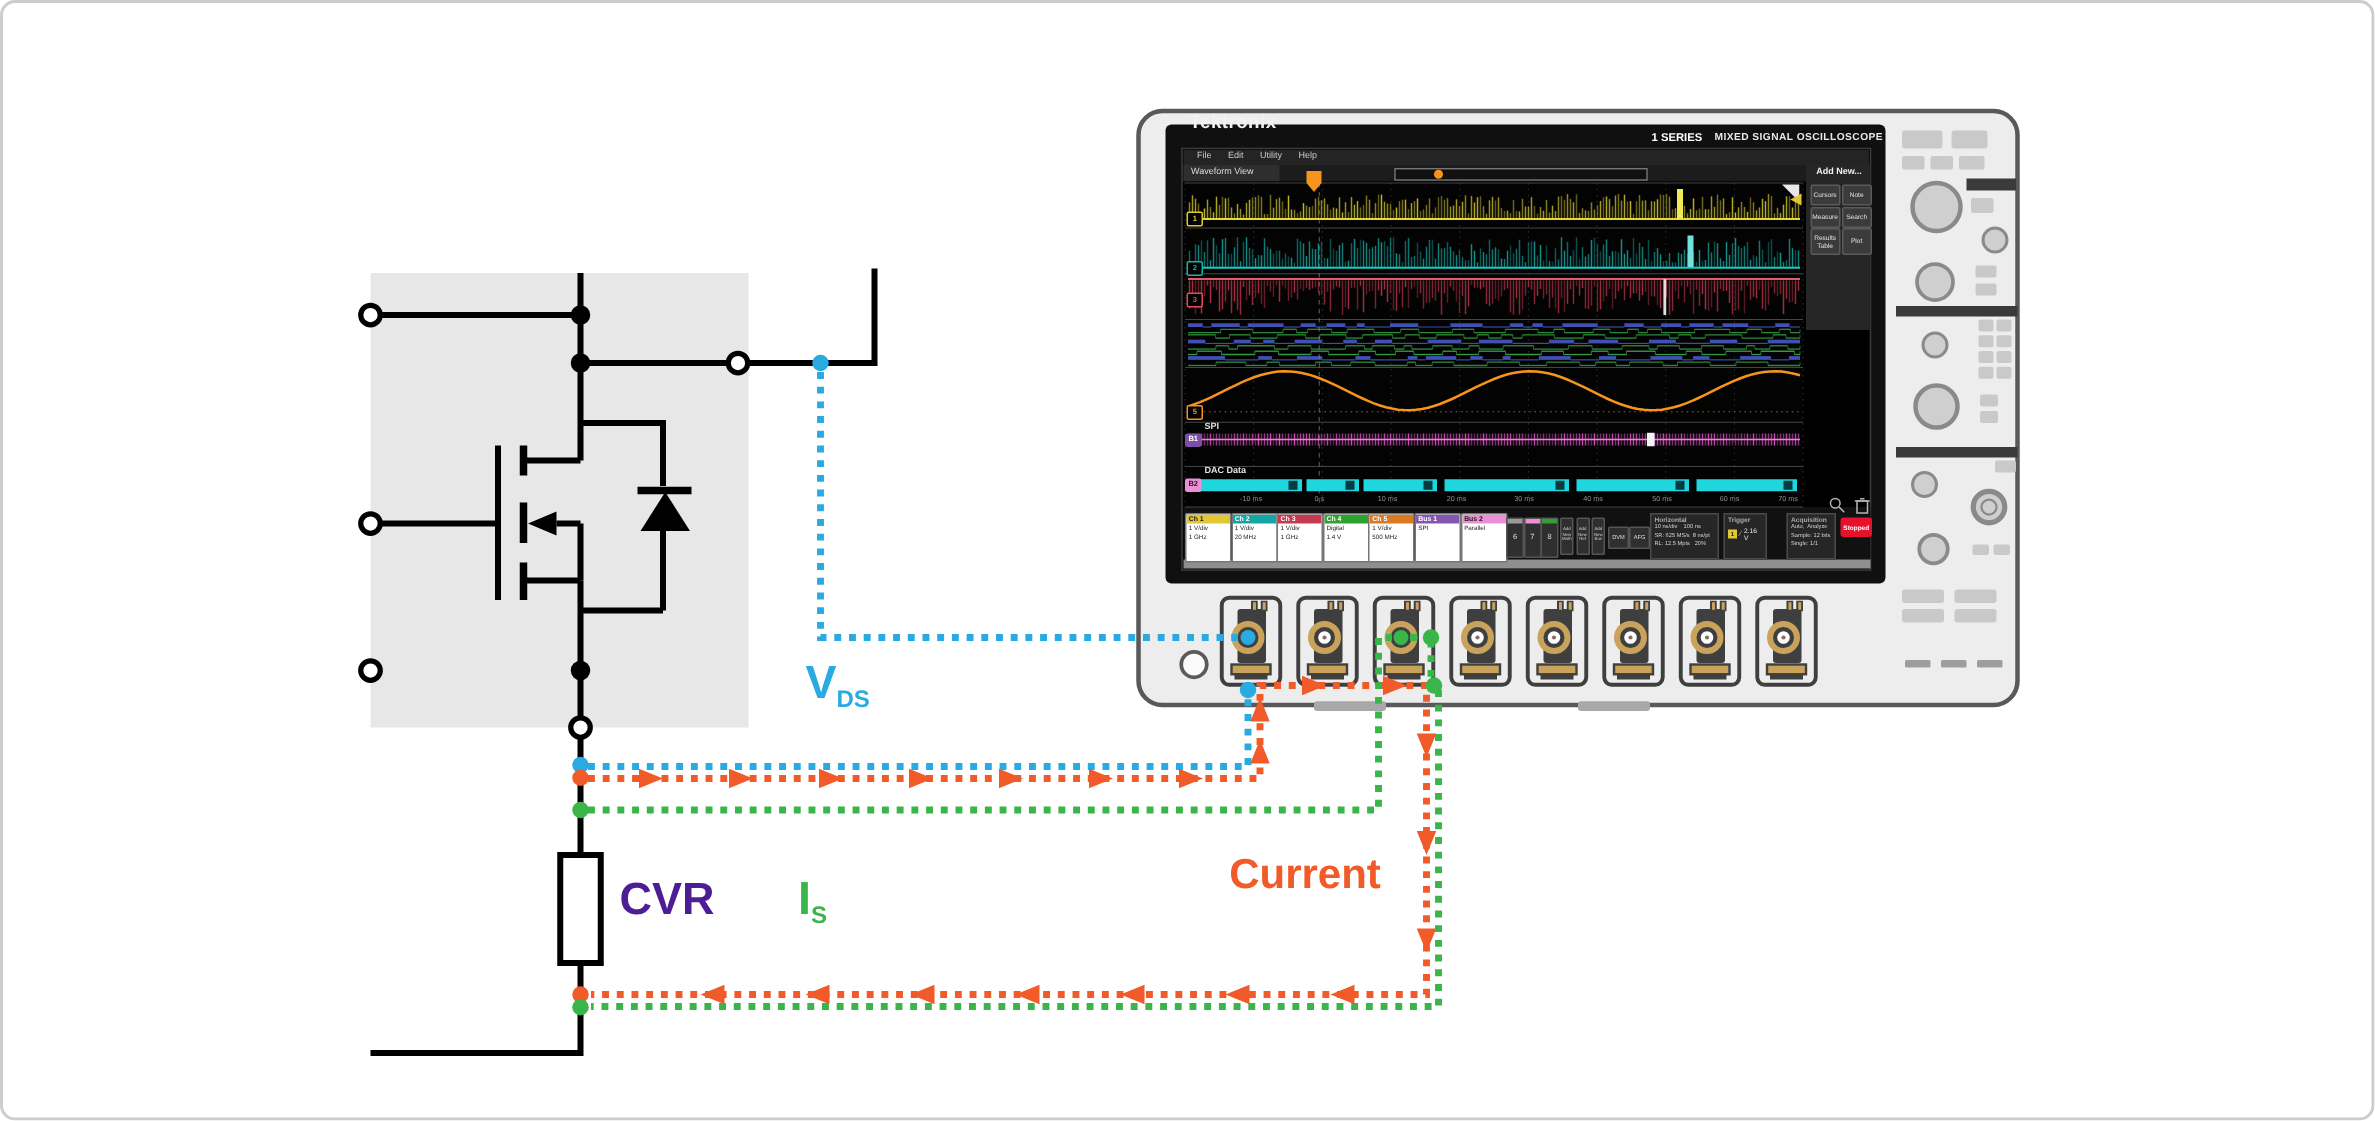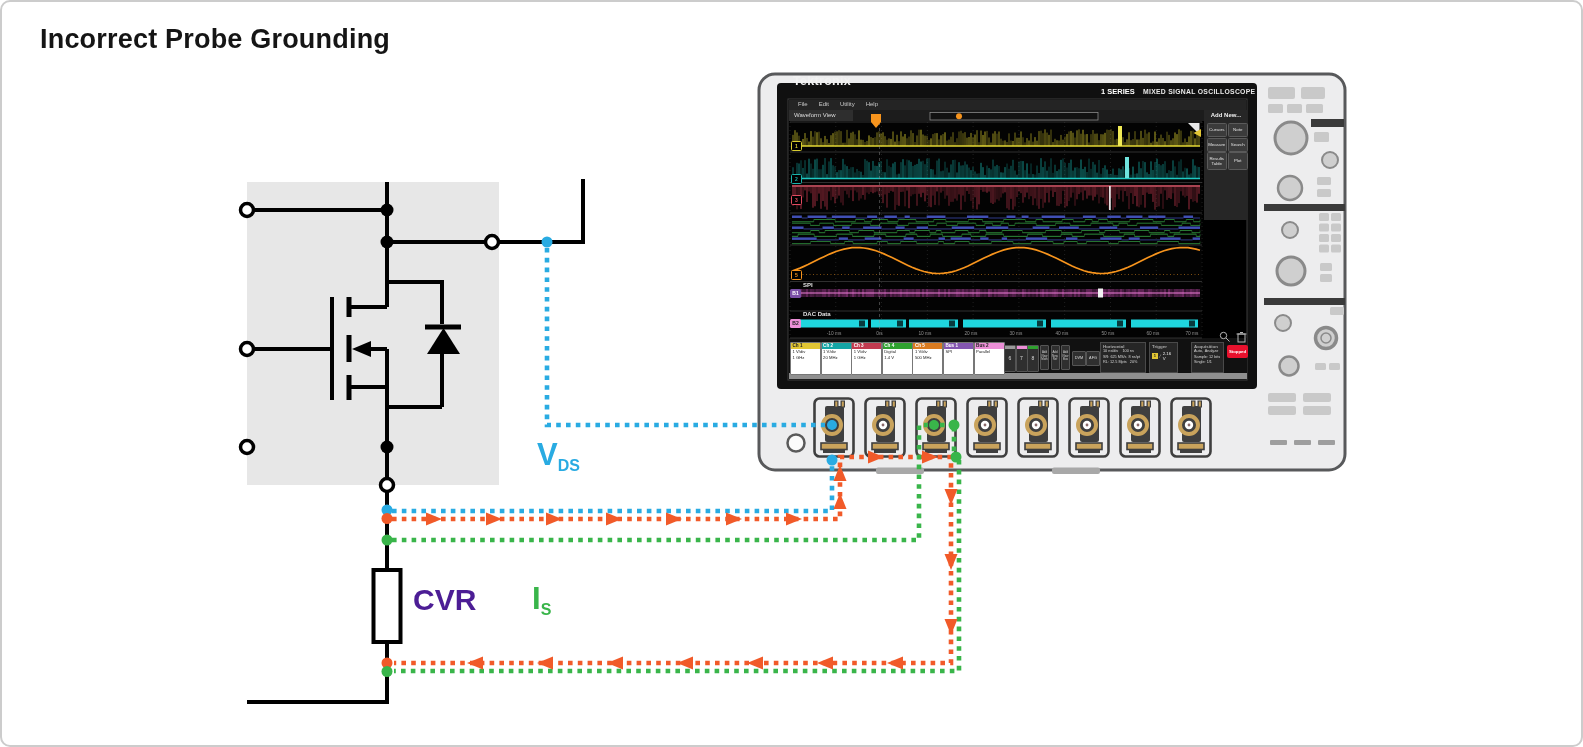--- a/index.html
+++ b/index.html
@@ -1461,21 +1461,20 @@
     <circle cx="385" cy="516.5" r="5.5" fill="#F15A29"></circle>
         <circle cx="385" cy="661" r="5.5" fill="#F15A29"></circle>
     <circle cx="385" cy="538" r="5.5" fill="#39B54A"></circle>
         <circle cx="385" cy="669.5" r="5.5" fill="#39B54A"></circle>
     <circle cx="932" cy="423" r="5" fill="#39B54A"></circle>
         <circle cx="952" cy="423" r="5.5" fill="#39B54A"></circle>
     <circle cx="954" cy="455" r="5.5" fill="#39B54A"></circle>
   </g>
 </svg>
 
-<div class="abs title" style="left:38px;top:22px">Incorrect Probe Grounding</div>
 
 <div class="abs brand" style="left:791px;top:72px">Tektronix</div>
 <div class="abs series" style="left:1099px;top:85px">1 SERIES</div>
 <div class="abs modeltype" style="left:1141px;top:85.5px">MIXED SIGNAL OSCILLOSCOPE</div>
 
 <div class="abs menu" style="left:796px;top:99px">
   <span>File</span>
   <span>Edit</span>
   <span>Utility</span>
   <span>Help</span>
@@ -1587,15 +1586,16 @@
 <div class="abs stopbtn" style="left:1225px;top:343px;width:21px;height:13px">Stopped</div>
 
 <div class="abs siglabel" style="left:535px;top:437px;color:#29ABE2">
   <span class="main">V</span><span class="sub">DS</span>
 </div>
 <div class="abs siglabel" style="left:530px;top:581px;color:#39B54A">
   <span class="main">I</span><span class="sub">S</span>
 </div>
 <div class="abs cvr" style="left:411px;top:581px">CVR</div>
 <div class="abs devcur" style="left:788px;top:565px;color:#F15A29">
+  <div>Current</div>
 </div>
 
 </div>
 
 </body></html>

